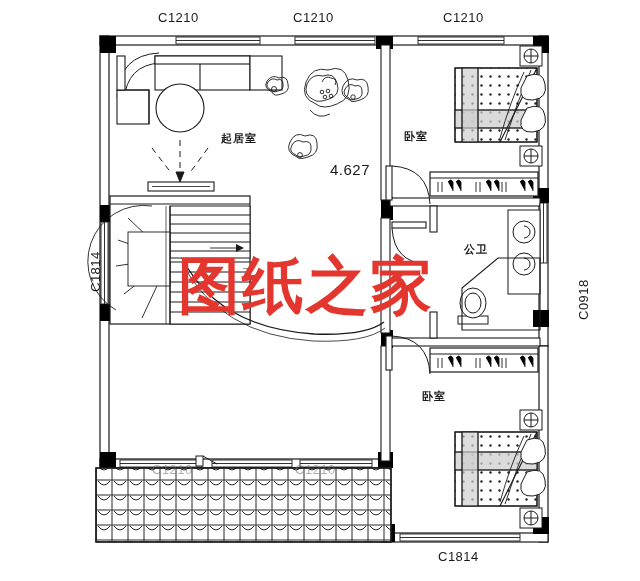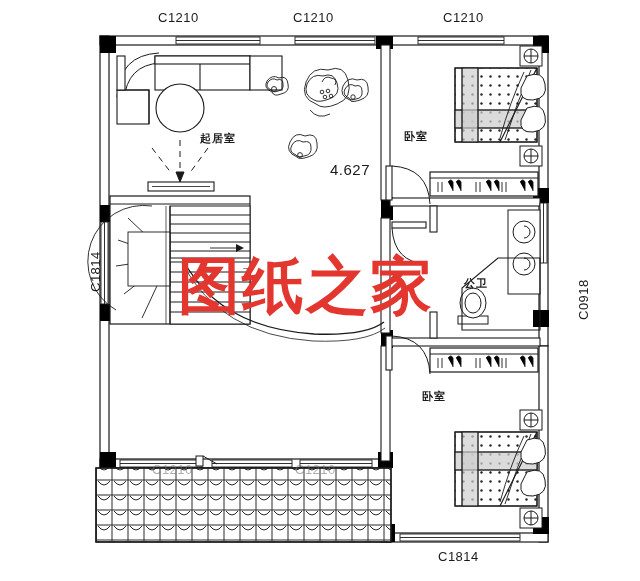--- a/index.html
+++ b/index.html
@@ -331,21 +331,21 @@
 <div class="lbl dim" style="left:443px;top:10px;">C1210</div>
 
 <div class="lbl dim dim-v" style="left:88px;top:292px;transform:rotate(-90deg);">C1814</div>
 <div class="lbl dim dim-v" style="left:576px;top:320px;transform:rotate(-90deg);">C0918</div>
 
 <div class="lbl dim" style="left:438px;top:549px;">C1814</div>
 
 <div class="lbl dim faint" style="left:152px;top:462px;">C1210</div>
 <div class="lbl dim faint" style="left:295px;top:462px;">C1210</div>
 
-<div class="lbl room" style="left:200px;top:131px;">起居室</div>
+<div class="lbl room" style="left:221px;top:131px;">起居室</div>
 <div class="lbl room" style="left:404px;top:129px;">卧室</div>
-<div class="lbl room" style="left:464px;top:276px;">公卫</div>
+<div class="lbl room" style="left:464px;top:242px;">公卫</div>
 <div class="lbl room" style="left:422px;top:389px;">卧室</div>
 
 <div class="lbl elev" style="left:330px;top:161px;">4.627</div>
 <div class="lbl tiny" style="left:243px;top:266px;">下</div>
 
 <div class="wm">图纸之家</div>
 
 </body></html>

